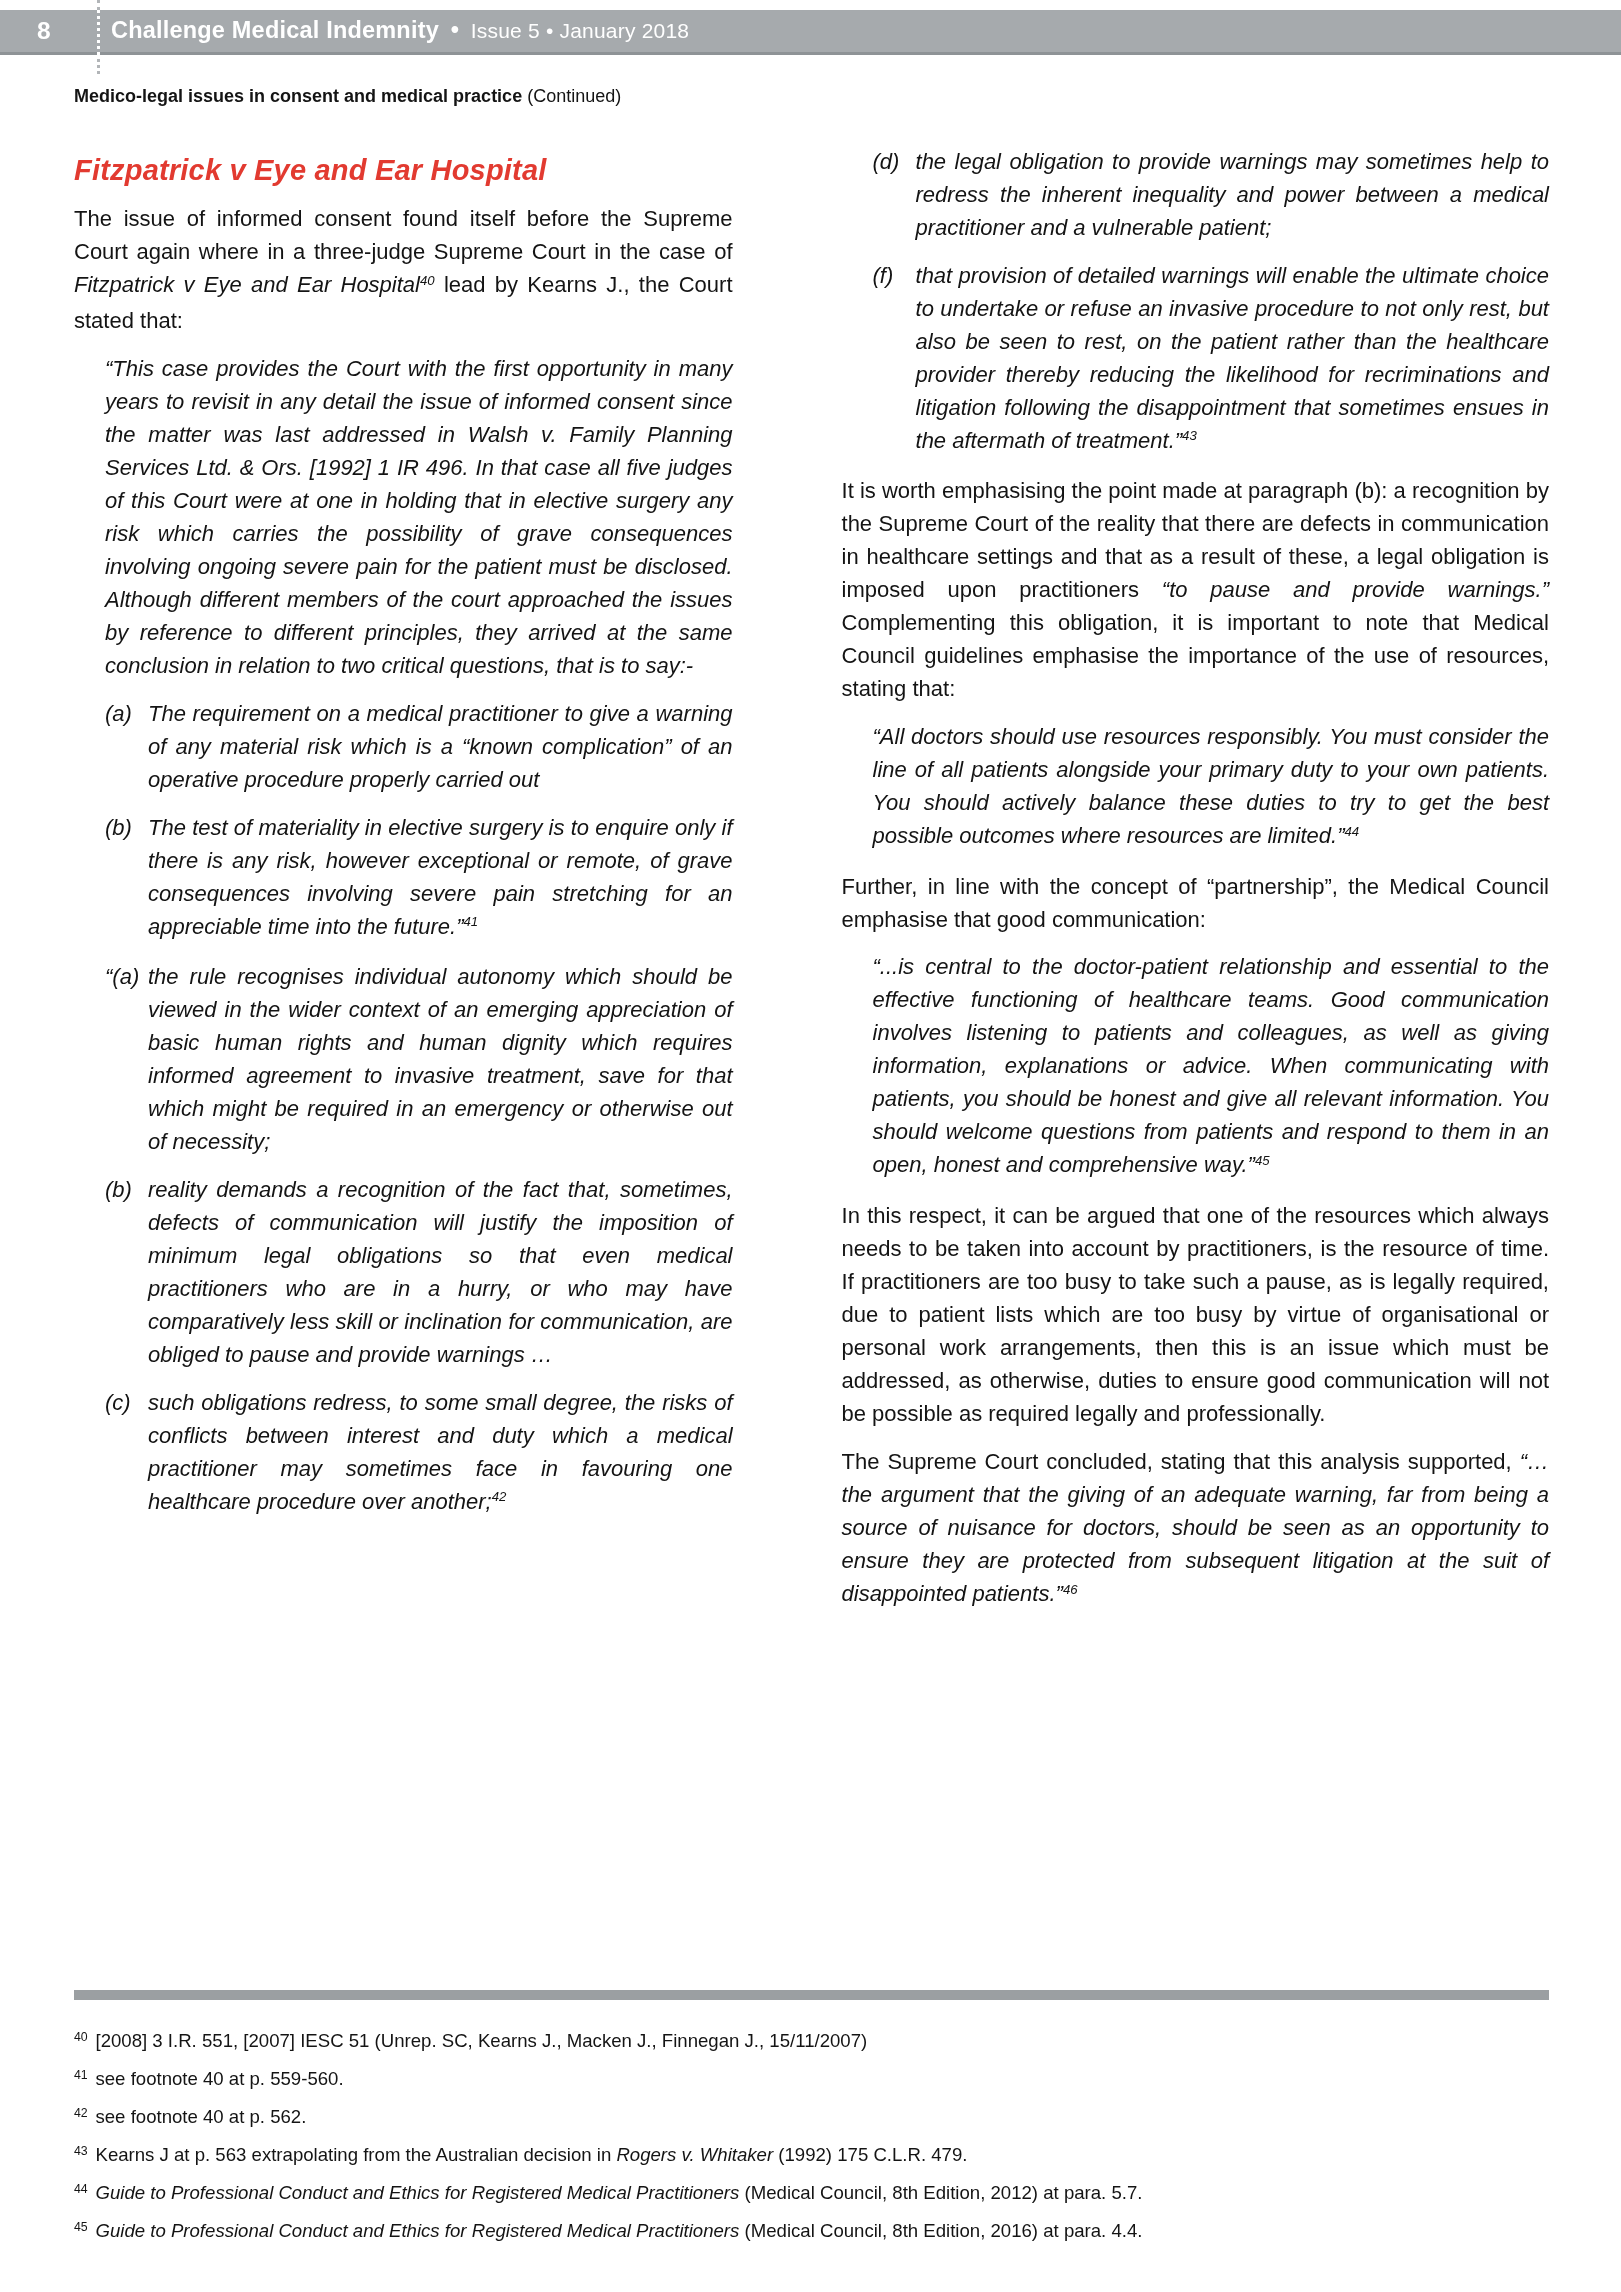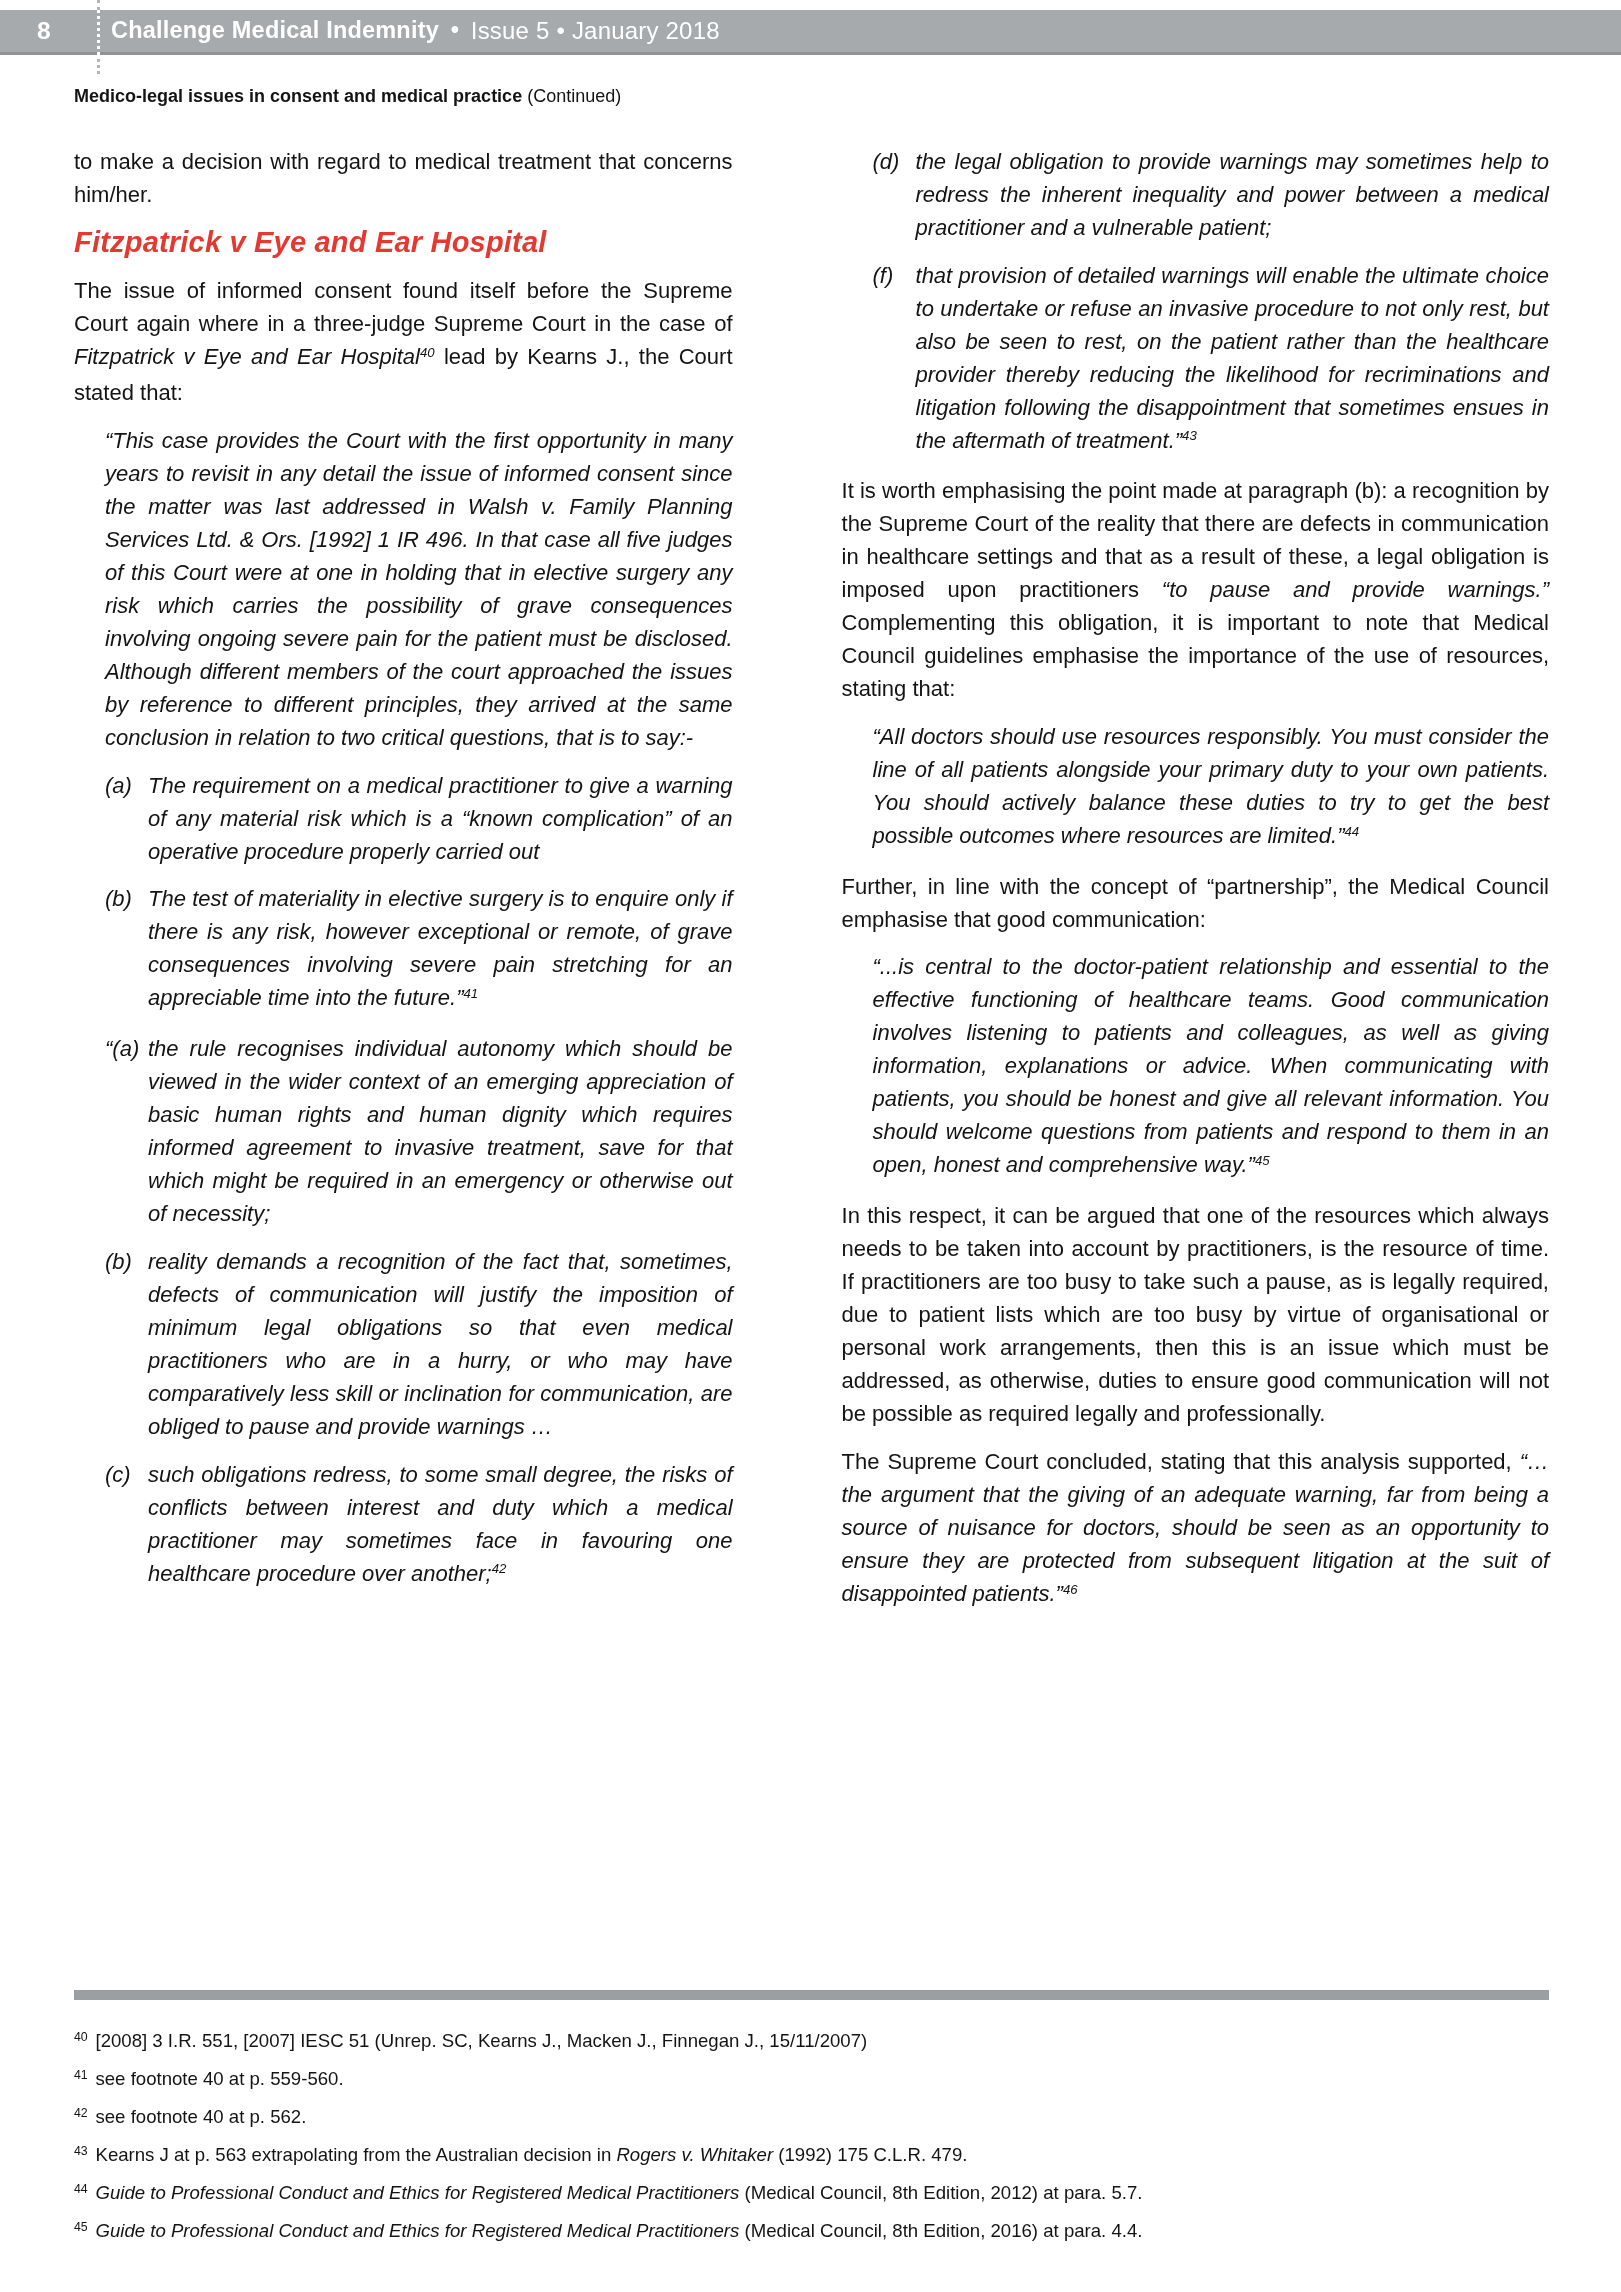--- a/index.html
+++ b/index.html
@@ -10,21 +10,21 @@
   
   .topbar{
     position:absolute;top:9.8px;left:0;width:1621px;height:45px;
     background:#a6aaad;border-bottom:3.9px solid #8e9396;
     display:flex;align-items:center;box-sizing:border-box;padding-left:37px;
     color:#ffffff;
   }
   .pagenum{font-weight:bold;font-size:24.5px;width:74px;}
   .brand{font-weight:bold;font-size:23.5px;letter-spacing:0.2px;}
   .bullet{font-weight:bold;font-size:23.5px;margin:0 11.8px;}
-  .issue{font-size:24px;letter-spacing:0.2px;}
+  .issue{font-size:21px;letter-spacing:0.2px;}
   .dot-in{position:absolute;left:97px;top:9.8px;height:45px;width:0;border-left:3.9px dotted #ffffff;}
   .dot-up{position:absolute;left:97px;top:0;height:9.8px;width:0;border-left:3.9px dotted #b2b5b8;}
   .dot-dn{position:absolute;left:97px;top:59px;height:14.7px;width:0;border-left:3.9px dotted #b2b5b8;}
   
   .article-title{margin:86px 0 0 74px;font-size:18px;position:absolute;top:0;left:0;}
   .article-title .main{font-weight:bold;}
   .article-title .suffix{font-weight:normal;}
   
   .cols{position:absolute;top:145px;left:74px;width:1475px;display:flex;}
   .col-left{width:659px;margin-right:109px;}
@@ -61,21 +61,20 @@
 <div class="dot-up"></div>
 <div class="dot-dn"></div>
 
 <div class="article-title">
   <span class="main">Medico-legal issues in consent and medical practice</span><span class="suffix"> (Continued)</span>
 </div>
 
 <div class="cols body-text">
 
   <div class="col-left">
-    <p class="blk"><span>to make a decision with regard to medical treatment that concerns him/her.</span></p>
     <div class="case-heading">Fitzpatrick v Eye and Ear Hospital</div>
     <p class="blk"><span>The issue of informed consent found itself before the Supreme Court again where in a three-judge Supreme Court in the case of </span><span class="s-i">Fitzpatrick v Eye and Ear Hospital</span><span class="s-supi">40</span><span> lead by Kearns J., the Court stated that:</span></p>
     <div class="bquote"><span class="s-i">“This case provides the Court with the first opportunity in many years to revisit in any detail the issue of informed consent since the matter was last addressed in Walsh v. Family Planning Services Ltd. &amp; Ors. [1992] 1 IR 496. In that case all five judges of this Court were at one in holding that in elective surgery any risk which carries the possibility of grave consequences involving ongoing severe pain for the patient must be disclosed. Although different members of the court approached the issues by reference to different principles, they arrived at the same conclusion in relation to two critical questions, that is to say:-</span></div>
     <div class="qlist">
         <div class="qitem">
           <span class="qlabel">(a)</span>
           <span class="qbody"><span class="s-i">The requirement on a medical practitioner to give a warning of any material risk which is a “known complication” of an operative procedure properly carried out</span></span>
         </div>
         <div class="qitem">
           <span class="qlabel">(b)</span>

